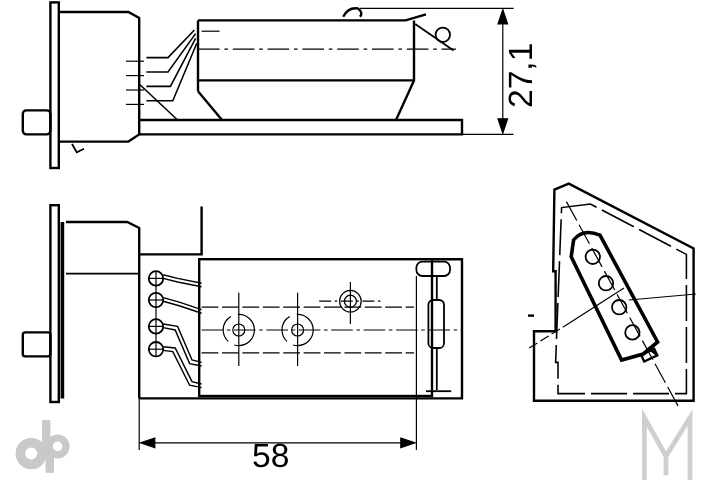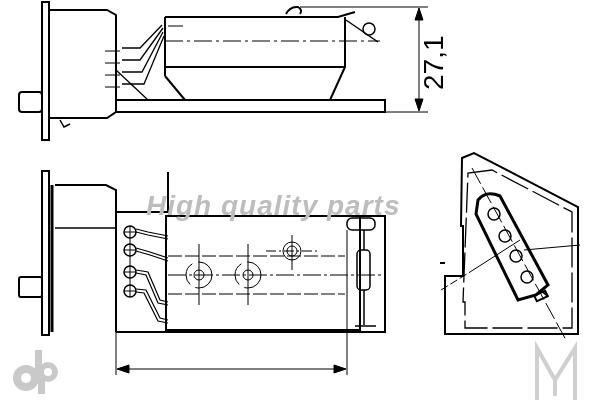--- a/index.html
+++ b/index.html
@@ -169,16 +169,16 @@
       <rect x="38" y="372" width="7" height="22"></rect>
       <circle cx="26" cy="378" r="5" fill="#fff"></circle>
       <circle cx="48" cy="372" r="4" fill="#fff"></circle>
     </g>
     <g fill="none" stroke="#cfcfcf" stroke-width="4">
       <polyline points="537,400 537,348 555,380 555,396"></polyline>
       <polyline points="555,380 575,348 575,400"></polyline>
     </g>
   </svg>
 
-  <div class="wm wm2">High quality parts</div>
 
+  <div class="dim dim-w">58</div>
   <div class="dim dim-h">27,1</div>
 </div>
 
 </body></html>

